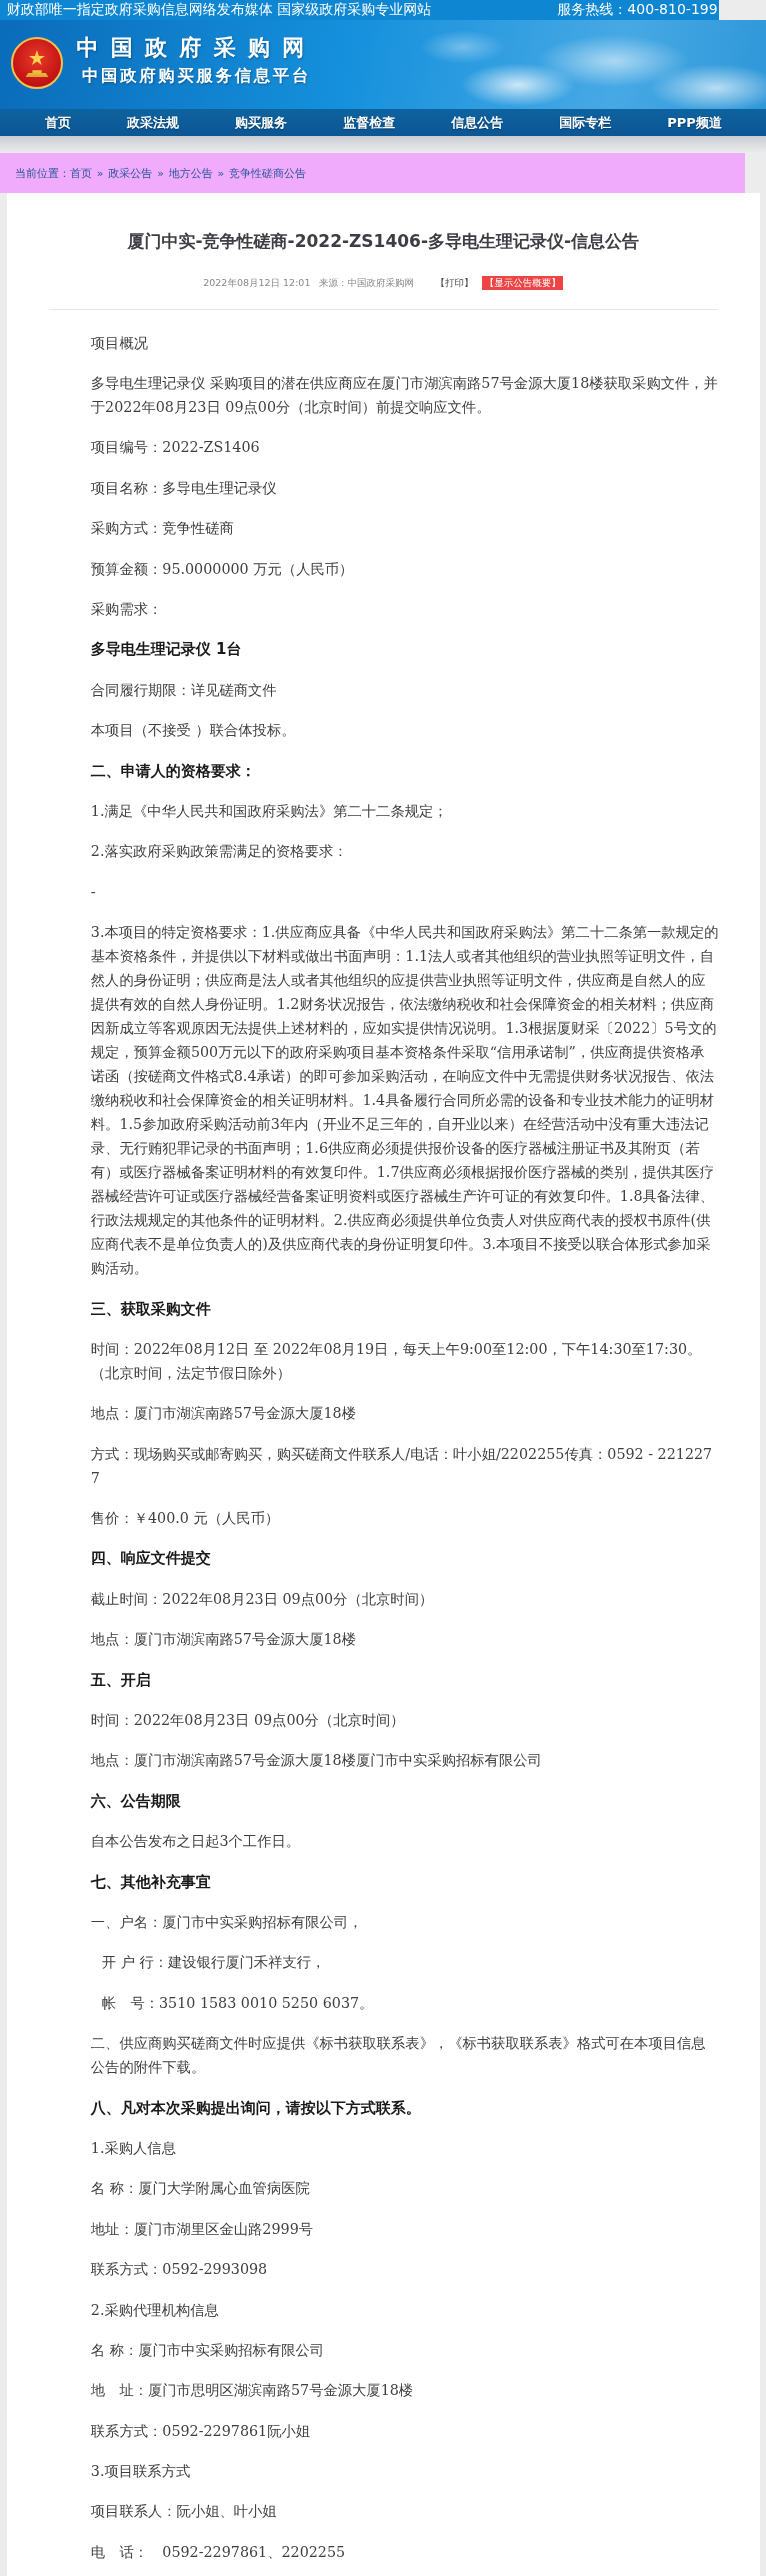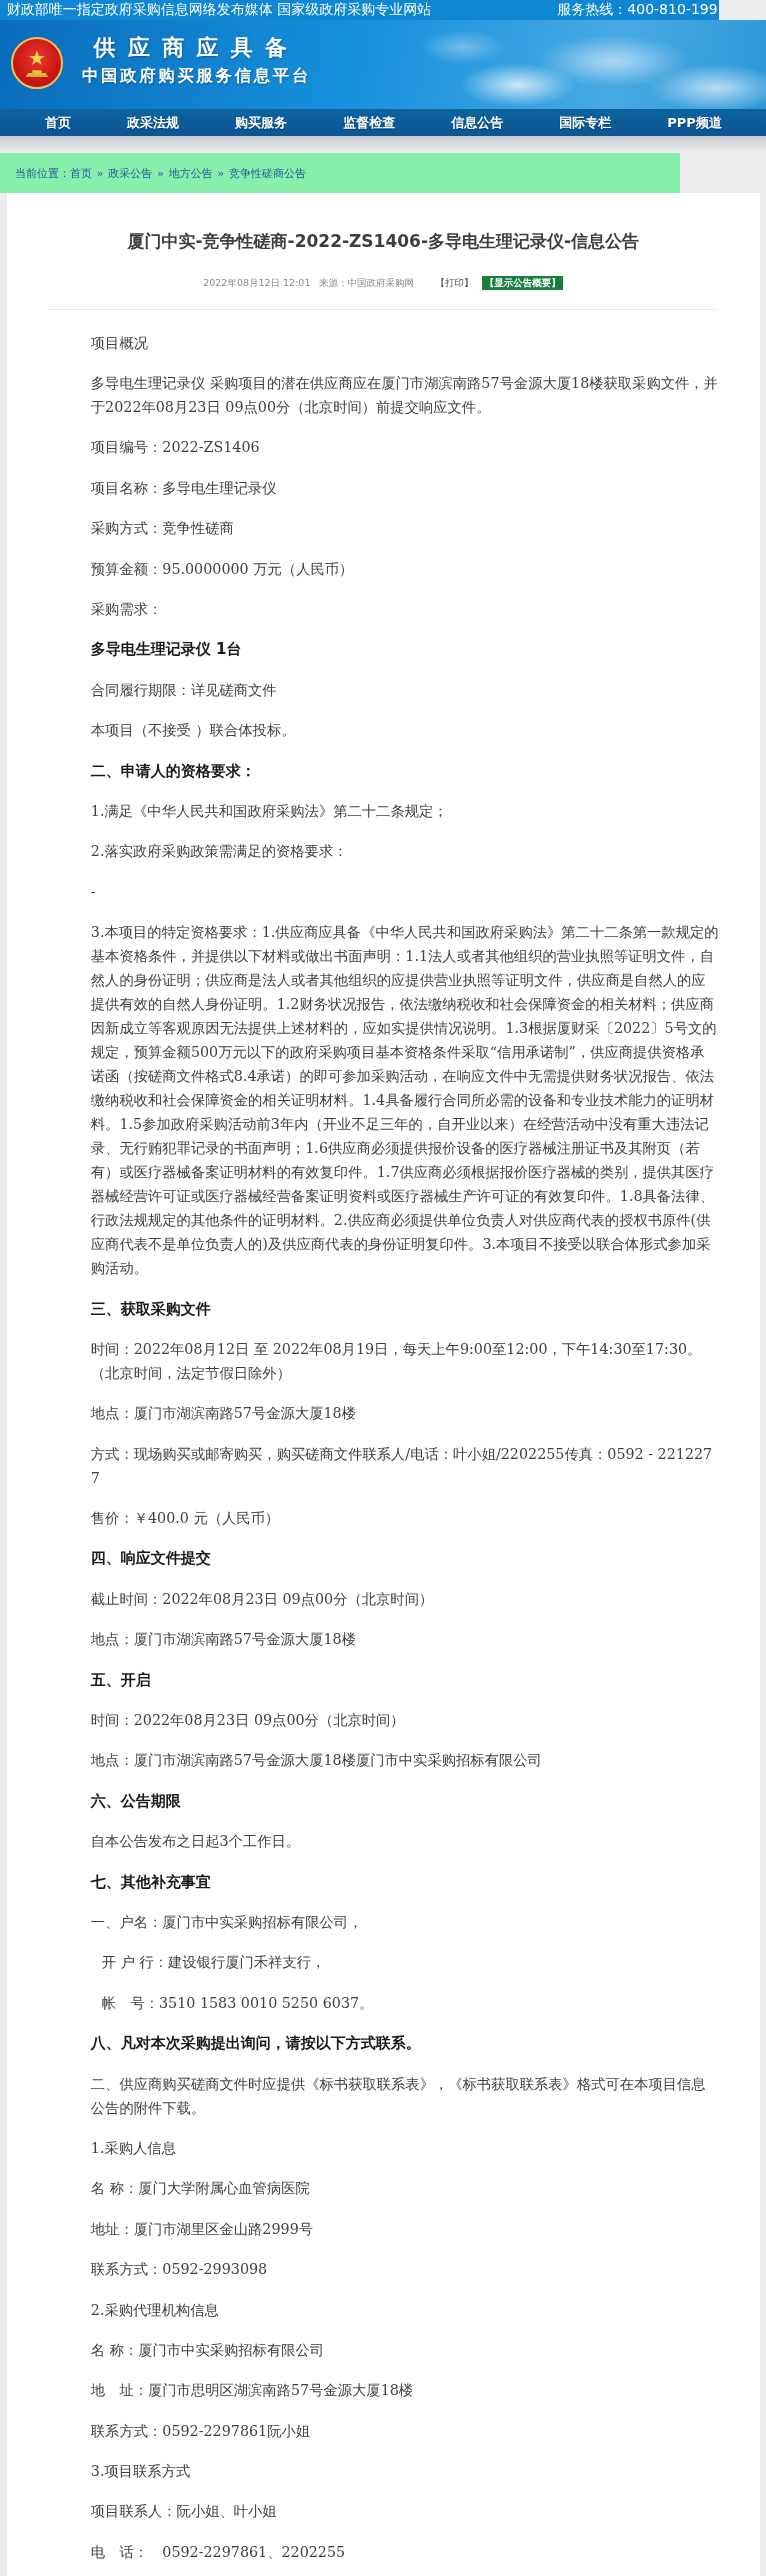--- a/index.html
+++ b/index.html
@@ -35,32 +35,32 @@
 
   
   .nav{ width:767px; height:27px; background:linear-gradient(#0d639f,#0c5694);
     display:flex; justify-content:space-around; align-items:center; padding:0 17px; }
   .nav-item{ color:#fff; font-size:13px; font-weight:bold; text-decoration:none; white-space:nowrap;
     text-shadow:0 0.7px 1.4px rgba(0,0,0,.35); cursor:pointer; }
 
   .substrip{ width:767px; height:16.4px; background:linear-gradient(#c9cdd2,#ececec); }
 
   
-  .breadcrumb{ width:680px; height:40px; padding:13.6px 0 0 15px; background:#86efac;
+  .breadcrumb{ width:745px; height:40px; padding:13.6px 0 0 15px; background:#f0abfc;
     font-size:11px; color:#28559b; }
   .breadcrumb a{ color:#28559b; text-decoration:none; cursor:pointer; }
   .bc-sep{ margin:0 4.8px; color:#28559b; }
 
   
   .card{ width:753px; margin:0 6.8px; background:#ffffff; padding:37px 0 61px 0; }
   .page-title{ text-align:center; font-size:17px; font-weight:bold; color:#3d3d44; padding:0 41px; }
   .meta{ text-align:center; margin-top:24.5px; font-size:9.5px; color:#8a8a8a; }
   .meta span, .meta a{ margin:0 2.7px; }
   .meta .print{ color:#4a4a4a; text-decoration:none; cursor:pointer;margin-left:16px; }
-  .meta .badge{ background:#15803d; color:#fff; font-weight:bold; text-decoration:none;
+  .meta .badge{ background:#ef4444; color:#fff; font-weight:normal; text-decoration:none;
     padding:1.4px 2.7px; cursor:pointer; }
   .divider{ border-top:1.4px solid #e7e7e7; margin:19px 42px 0 42px; }
 
   .article{ padding:20.4px 41px 0 84px; }
   .para{ font-family:"DejaVu Serif", serif; font-size:14.3px; line-height:24px;
     color:#3f3f3f; margin:0 0 16.4px 0; word-break:break-all; }
   .para.heading{ font-family:"DejaVu Sans", sans-serif; font-weight:bold; font-size:15px;
     color:#1a1a1a; word-break:normal; }
   .para.bold{ font-family:"DejaVu Sans", sans-serif; font-weight:bold; font-size:15px;
     color:#1a1a1a; }
@@ -73,21 +73,21 @@
   <span>财政部唯一指定政府采购信息网络发布媒体 国家级政府采购专业网站</span>
   <span>服务热线：400-810-199</span>
 </div>
 
 <div class="banner">
   <div class="emblem">
     <span class="star-big">★</span>
     <span class="gate"></span>
   </div>
   <div class="brand">
-    <div class="line1">供应商应具备</div>
+    <div class="line1">中国政府采购网</div>
     <div class="line2">中国政府购买服务信息平台</div>
     <div class="line3">www.ccgp.gov.cn</div>
   </div>
 </div>
 
 <div class="nav">
     <a class="nav-item">首页</a>
     <a class="nav-item">政采法规</a>
     <a class="nav-item">购买服务</a>
     <a class="nav-item">监督检查</a>
@@ -137,22 +137,22 @@
       <p class="para text">地点：厦门市湖滨南路57号金源大厦18楼</p>
       <p class="para heading">五、开启</p>
       <p class="para text">时间：2022年08月23日 09点00分（北京时间）</p>
       <p class="para text">地点：厦门市湖滨南路57号金源大厦18楼厦门市中实采购招标有限公司</p>
       <p class="para heading">六、公告期限</p>
       <p class="para text">自本公告发布之日起3个工作日。</p>
       <p class="para heading">七、其他补充事宜</p>
       <p class="para text">一、户名：厦门市中实采购招标有限公司，</p>
       <p class="para text indent">开 户 行：建设银行厦门禾祥支行，</p>
       <p class="para text indent">帐　号：3510 1583 0010 5250 6037。</p>
+      <p class="para text">二、供应商购买磋商文件时应提供《标书获取联系表》，《标书获取联系表》格式可在本项目信息公告的附件下载。</p>
       <p class="para heading">八、凡对本次采购提出询问，请按以下方式联系。</p>
-      <p class="para text">二、供应商购买磋商文件时应提供《标书获取联系表》，《标书获取联系表》格式可在本项目信息公告的附件下载。</p>
       <p class="para text">1.采购人信息</p>
       <p class="para text">名 称：厦门大学附属心血管病医院</p>
       <p class="para text">地址：厦门市湖里区金山路2999号</p>
       <p class="para text">联系方式：0592-2993098</p>
       <p class="para text">2.采购代理机构信息</p>
       <p class="para text">名 称：厦门市中实采购招标有限公司</p>
       <p class="para text">地　址：厦门市思明区湖滨南路57号金源大厦18楼</p>
       <p class="para text">联系方式：0592-2297861阮小姐</p>
       <p class="para text">3.项目联系方式</p>
       <p class="para text">项目联系人：阮小姐、叶小姐</p>

